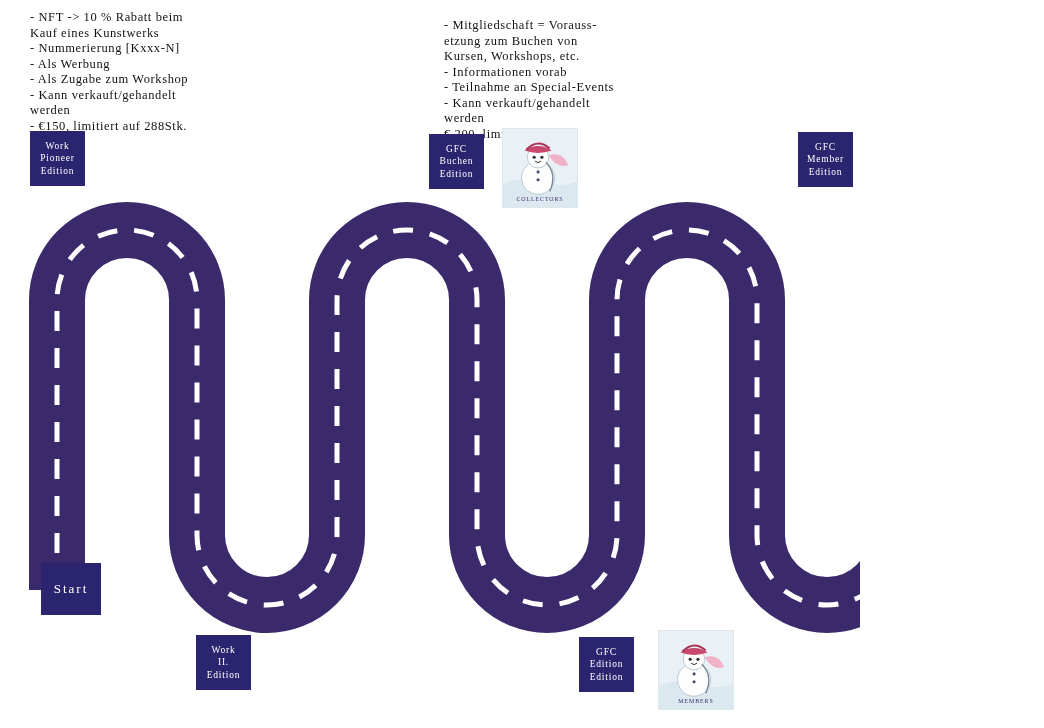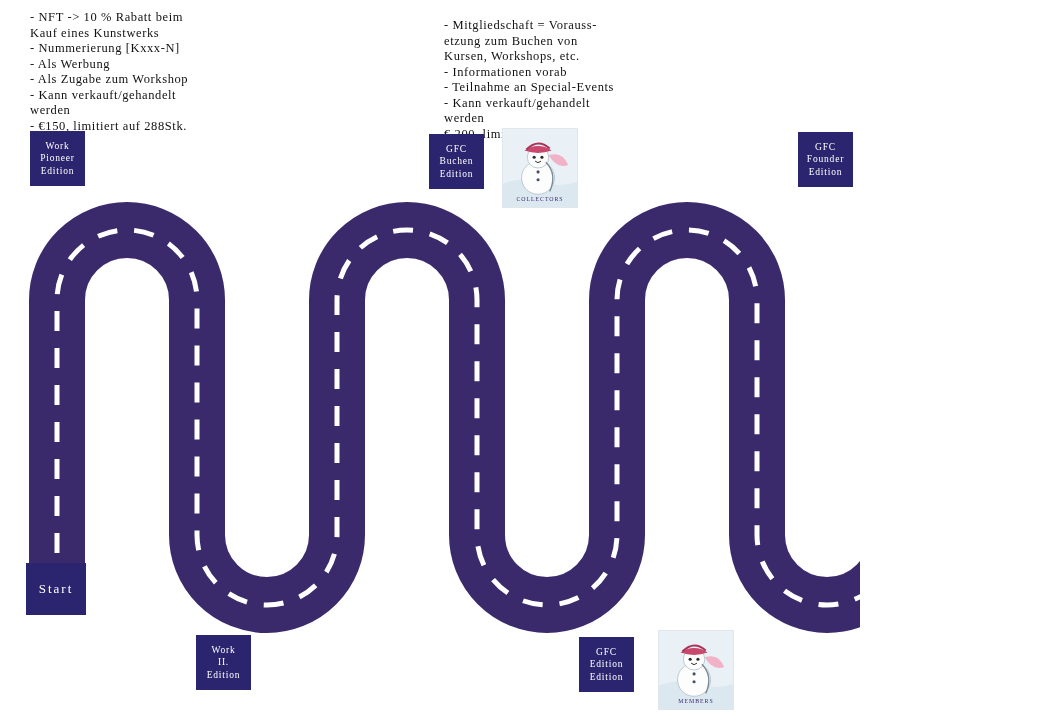--- a/index.html
+++ b/index.html
@@ -44,21 +44,21 @@
     display: flex;
     flex-direction: column;
     align-items: center;
     justify-content: center;
     box-sizing: border-box;
     padding: 2px;
   }
   .badge .ln { display: block; white-space: nowrap; }
 
   #badge-start {
-    left: 26px; top: 563px; width: 60px; height: 52px;
+    left: 41px; top: 563px; width: 60px; height: 52px;
     font-size: 13px; letter-spacing: 2px;
     font-weight: normal;
   }
 
   
   .art {
     position: absolute;
     overflow: hidden;
     background: #eef2f6;
     border: 1px solid #dfe6ec;
@@ -136,21 +136,21 @@
   </div>
 
   <div class="badge" style="left:429px; top:134px; width:55px; height:55px;">
     <span class="ln">GFC</span>
     <span class="ln">Buchen</span>
     <span class="ln">Edition</span>
   </div>
 
   <div class="badge" style="left:798px; top:132px; width:55px; height:55px;">
     <span class="ln">GFC</span>
-    <span class="ln">Founder</span>
+    <span class="ln">Member</span>
     <span class="ln">Edition</span>
   </div>
 
   <div class="badge" style="left:196px; top:635px; width:55px; height:55px;">
     <span class="ln">Work</span>
     <span class="ln">II.</span>
     <span class="ln">Edition</span>
   </div>
 
   <div class="badge" style="left:579px; top:637px; width:55px; height:55px;">

